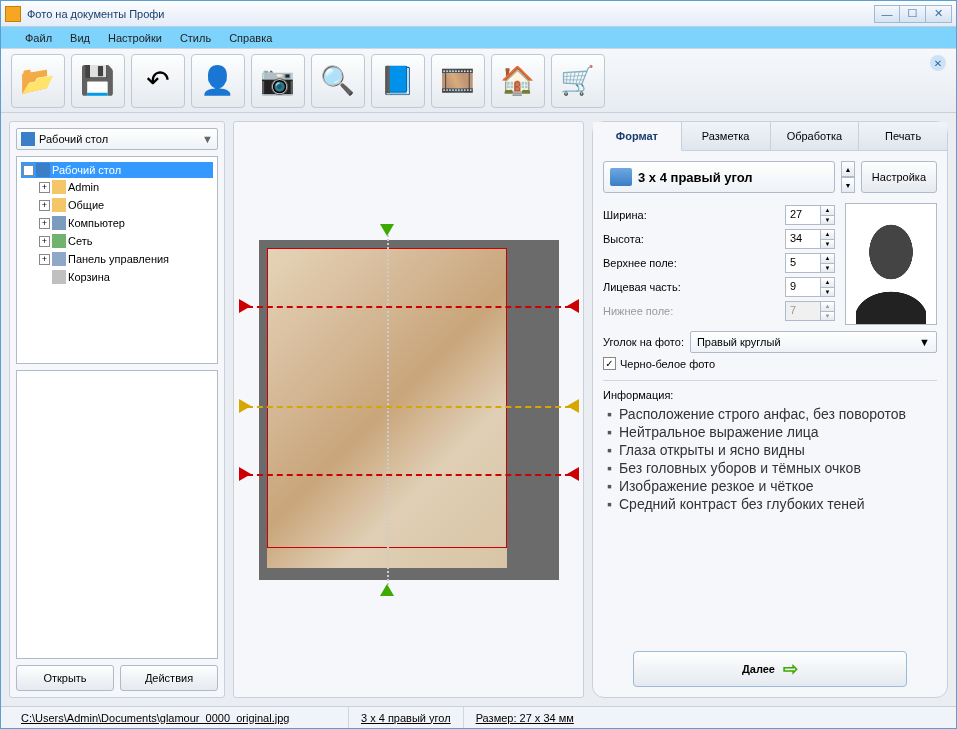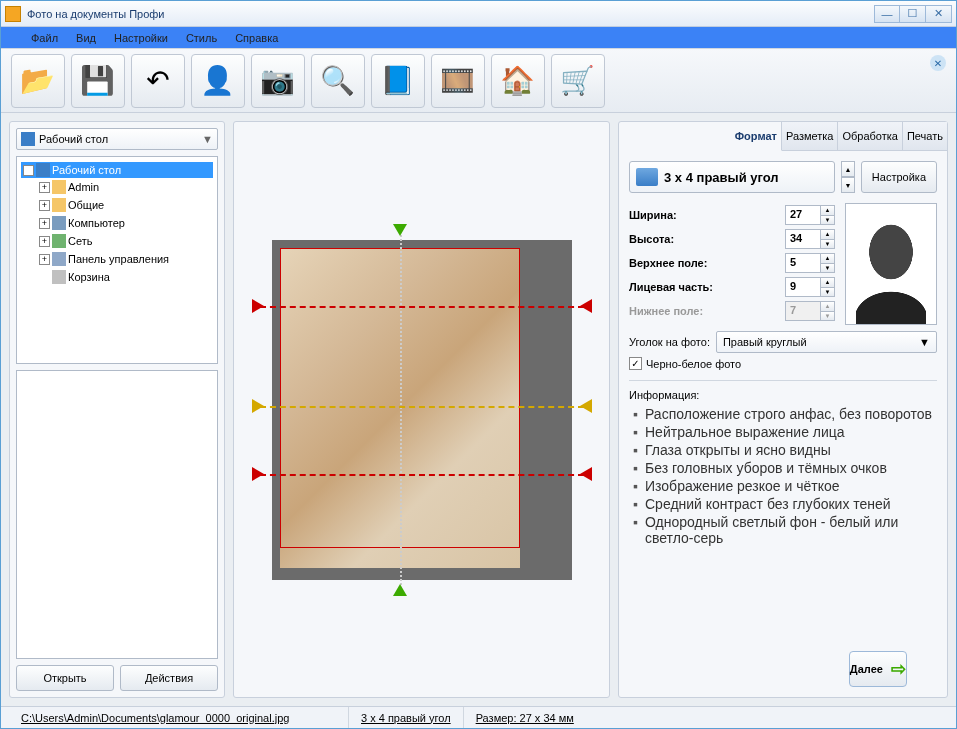--- a/index.html
+++ b/index.html
@@ -7,21 +7,21 @@
 
 .window { width: 957px; height: 729px; border: 1px solid #5a9fd4; background: #eaeef2; display: flex; flex-direction: column; }
 
 .titlebar { height: 26px; background: linear-gradient(#fcfdfe, #e4ecf7); border-bottom: 1px solid #c0cde0; display: flex; align-items: center; padding: 0 4px; }
 .titlebar-icon { width: 16px; height: 16px; background: #f5a623; border: 1px solid #c78100; margin-right: 6px; }
 .titlebar-text { flex: 1; color: #1a3c6e; font-weight: normal; }
 .win-btns { display: flex; gap: 0; }
 .win-btn { width: 26px; height: 18px; background: linear-gradient(#f4f8fc, #d6e3f2); border: 1px solid #9db9d9; display: flex; align-items: center; justify-content: center; color: #3a6ea5; cursor: pointer; }
 .win-btn + .win-btn { border-left: none; }
 
-.menubar { height: 22px; background: #3b82f6; border-bottom: 1px solid #d0d7e0; display: flex; align-items: center; padding: 0 22px; gap: 2px; }
+.menubar { height: 22px; background: #7dd3fc; border-bottom: 1px solid #d0d7e0; display: flex; align-items: center; padding: 0 16px; gap: 2px; }
 .menu-item { padding: 3px 8px; color: #222; cursor: pointer; }
 
 .toolbar { height: 64px; background: linear-gradient(#f6f8fb, #e7ecf2); border-bottom: 1px solid #c8d0dc; display: flex; align-items: center; padding: 4px 10px; gap: 6px; position: relative; }
 .tool-btn { width: 54px; height: 54px; background: linear-gradient(#fdfefe, #e5eaf0); border: 1px solid #c0c8d4; border-radius: 4px; display: flex; align-items: center; justify-content: center; cursor: pointer; }
 .tool-icon { font-size: 28px; }
 .close-help { position: absolute; right: 10px; top: 6px; width: 16px; height: 16px; border-radius: 8px; background: #cde3f5; color: #2a6aa8; display: flex; align-items: center; justify-content: center; cursor: pointer; font-size: 10px; }
 
 .main { flex: 1; display: flex; padding: 8px; gap: 8px; overflow: hidden; }
 
 .left-panel { width: 216px; background: #f5f7fa; border: 1px solid #c8d0dc; border-radius: 3px; padding: 6px; display: flex; flex-direction: column; gap: 6px; }
@@ -63,37 +63,37 @@
 .guide-v { position: absolute; top: 8px; bottom: 8px; width: 0; border-left: 2px dotted #ccc; left: 148px; }
 .tri { position: absolute; width: 0; height: 0; }
 .tri-left { border-top: 7px solid transparent; border-bottom: 7px solid transparent; border-right: 12px solid; }
 .tri-right { border-top: 7px solid transparent; border-bottom: 7px solid transparent; border-left: 12px solid; }
 .tri-down { border-left: 7px solid transparent; border-right: 7px solid transparent; border-top: 12px solid; }
 .tri-up { border-left: 7px solid transparent; border-right: 7px solid transparent; border-bottom: 12px solid; }
 .c-red { color: #cc0000; }
 .c-yellow { color: #d4a800; }
 .c-green { color: #3caa00; }
 
-.right-panel { width: 330px; background: #f5f7fa; border: 1px solid #c8d0dc; border-radius: 3px; display: flex; flex-direction: column; align-items: flex-end; }
+.right-panel { width: 356px; background: #f5f7fa; border: 1px solid #c8d0dc; border-radius: 12px; display: flex; flex-direction: column; }
 .tabs { display: flex; border-bottom: 1px solid #c8d0dc; background: #e7ecf2; }
 .tab { flex: 1; padding: 8px 4px; text-align: center; border-right: 1px solid #c8d0dc; cursor: pointer; background: linear-gradient(#f0f3f8,#e0e6ee); }
 .tab.active { background: #f5f7fa; border-bottom: 1px solid #f5f7fa; margin-bottom: -1px; font-weight: bold; color: #1a3c6e; }
 .tab:last-child { border-right: none; }
 
 .tab-body { flex: 1; padding: 10px; display: flex; flex-direction: column; gap: 10px; overflow: auto; }
 .format-row { display: flex; gap: 6px; align-items: center; }
 .format-select { flex: 1; height: 32px; background: linear-gradient(#fff,#eef2f7); border: 1px solid #b0bac8; border-radius: 3px; display: flex; align-items: center; padding: 0 6px; gap: 6px; cursor: pointer; }
 .format-select .fmt-icon { width: 22px; height: 18px; background: linear-gradient(#6fa8e0,#3a7ec7); border-radius: 2px; }
 .format-select .fmt-text { flex: 1; font-weight: bold; font-size: 13px; }
 .spin-btn-v { width: 14px; display: flex; flex-direction: column; }
 .spin-btn-v div { flex: 1; border: 1px solid #b0bac8; background: linear-gradient(#fff,#e5eaf0); display: flex; align-items: center; justify-content: center; font-size: 7px; cursor: pointer; }
 
 .params-section { }
 .params-title { margin-bottom: 4px; }
-.params-grid { display: flex; gap: 10px; font-weight: bold; }
+.params-grid { display: flex; gap: 10px; }
 .params-left { flex: 1; }
 .param-row { display: flex; align-items: center; height: 24px; gap: 4px; }
 .param-label { flex: 1; }
 .param-label.disabled { color: #999; }
 .spinner { width: 50px; height: 20px; display: flex; border: 1px solid #b0bac8; background: #fff; }
 .spinner.disabled { background: #f0f0f0; color: #999; }
 .spinner-val { flex: 1; padding: 2px 4px; }
 .spinner-btns { width: 14px; display: flex; flex-direction: column; border-left: 1px solid #b0bac8; }
 .spinner-btns div { flex: 1; display: flex; align-items: center; justify-content: center; font-size: 6px; cursor: pointer; background: linear-gradient(#fff,#e5eaf0); }
 .spinner-btns div:first-child { border-bottom: 1px solid #b0bac8; }
@@ -367,21 +367,20 @@
 
         <div class="info-section">
           <div style="margin-bottom:4px">Информация:</div>
           <ul class="info-list">
             <li>Расположение строго анфас, без поворотов</li>
             <li>Нейтральное выражение лица</li>
             <li>Глаза открыты и ясно видны</li>
             <li>Без головных уборов и тёмных очков</li>
             <li>Изображение резкое и чёткое</li>
             <li>Средний контраст без глубоких теней</li>
-            <li>Однородный светлый фон - белый или светло-серь</li>
           </ul>
         </div>
       </div>
 
       <div class="next-btn">
         <span>Далее</span>
         <span class="next-arrow">⇨</span>
       </div>
     </div>
 

